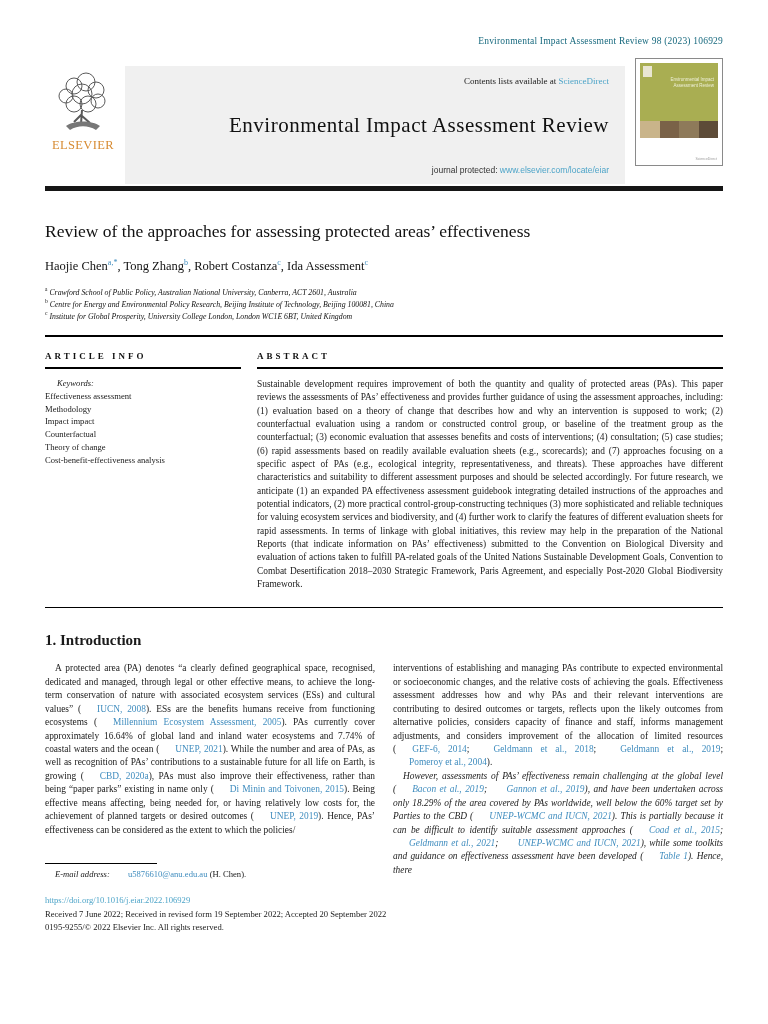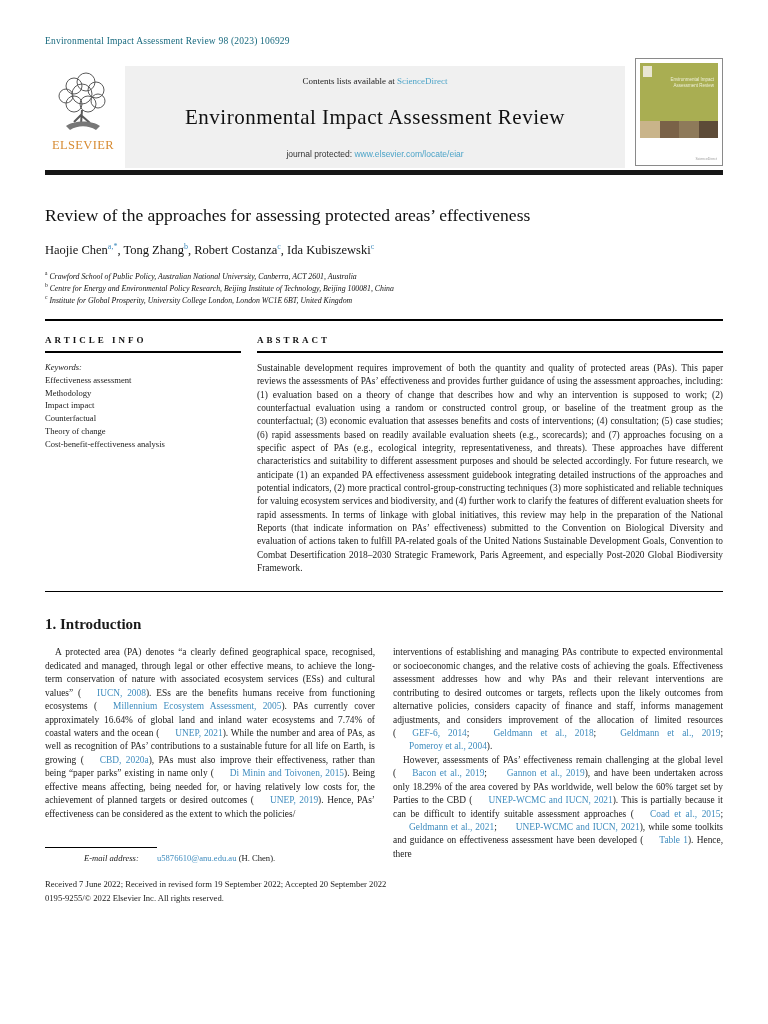--- a/index.html
+++ b/index.html
@@ -5,28 +5,28 @@
   * { margin:0; padding:0; box-sizing:border-box; }
   html,body { background:#ffffff; }
   body {
     width:768px; height:1024px; margin:0 auto; position:relative;
     font-family:"Liberation Serif", serif; color:#1a1a1a;
     -webkit-font-smoothing:antialiased; overflow:hidden;
   }
   .page { padding:0 45px; }
 
   
-  .running-head { margin-top:36px; text-align:left; font-size:9.5px; letter-spacing:.2px; color:#17697e; }
+  .running-head { margin-top:36px; text-align:right; font-size:9.5px; letter-spacing:.2px; color:#17697e; }
 
   
   .masthead { margin-top:20px; display:flex; align-items:stretch; }
   .elsevier-block { width:76px; display:flex; flex-direction:column; align-items:center; justify-content:flex-start; padding-top:4px; }
   .elsevier-block svg { display:block; }
   .elsevier-name { font-family:"Liberation Serif", serif; color:#d78b32; font-size:12.5px; letter-spacing:.4px; margin-top:2px; }
-  .mast-box { flex:1; background:#f0f0f0; margin-left:4px; padding:10px 16px 9px; text-align:center; display:flex; flex-direction:column; justify-content:space-between; height:102px; }
+  .mast-box { flex:1; background:#f0f0f0; margin-left:4px; padding:10px 16px 9px; text-align:center; display:flex; flex-direction:column; justify-content:space-between; height:118px;align-items:flex-end; }
   .contents-line { font-size:9px; color:#222; }
   .contents-line .lnk { color:#4da4c8; }
   .journal-title { font-size:21px; letter-spacing:.5px; color:#111; }
   .homepage-line { font-family:"Liberation Sans", sans-serif; font-size:8.5px; color:#333; }
   .homepage-line .lnk { color:#4da4c8; }
   .cover-thumb { width:88px; height:108px; margin-left:10px; margin-top:-8px; border:1px solid #8a8a8a; background:#fff; padding:4px 4px 3px; display:flex; flex-direction:column; position:relative; }
   .cover-green { background:#a9ae52; flex:0 0 58px; position:relative; padding:3px; }
   .cover-minilogo { position:absolute; top:3px; left:3px; width:9px; height:11px; background:#e9e6d2; font-size:3px; }
   .cover-title { position:absolute; top:14px; right:4px; width:46px; text-align:right; font-size:4.5px; line-height:1.25; color:#eef0d8; font-family:"Liberation Sans", sans-serif; }
   .cover-photos { flex:0 0 17px; display:flex; }
@@ -50,31 +50,31 @@
   .rule-thin { height:1px; background:#000; }
 
   
   .info-abs { display:flex; padding-top:14px; padding-bottom:16px; }
   .info-col { width:212px; flex:0 0 212px; }
   .abs-col { flex:1; }
   .sec-head { font-size:9px; font-weight:700; letter-spacing:3px; color:#111; }
   .head-rule { margin-top:6px; height:1.5px; background:#000; }
   .info-col .head-rule { width:196px; }
   .keywords { margin-top:8px; font-size:8.6px; line-height:1.5; }
-  .kw-label { font-style:italic; }
+  .kw-label { font-style:italic;margin-left:12px; }
   .abs-text { margin-top:9px; font-size:9.4px; line-height:1.42; text-align:justify; }
 
   
   .intro-head { margin-top:24px; font-size:15px; font-weight:700; }
   .columns { margin-top:13px; display:flex; gap:18px; }
   .col { width:330px; flex:0 0 330px; font-size:9.4px; line-height:1.43; text-align:justify; }
   .col p.indent { text-indent:10px; }
-  .col p + p { margin-top:0; }
+  .col p + p { margin-top:0;font-style:italic; }
   .cite { color:#3f8cbe;padding-left:16px; }
-  .it { font-style:italic;margin-left:29px; }
+  .it { font-style:italic; }
 
   
   .footnote { margin-top:26px; }
   .fn-rule { width:112px; height:1px; background:#000; margin-bottom:4px; }
   .fn-line { font-size:8.6px; line-height:1.45; }
   .fn-line.email { padding-left:10px; }
   .fn-star { padding-left:4px; }
 
   
   .footer { margin-top:14px; font-size:8.6px; line-height:1.55; }
@@ -134,21 +134,21 @@
         <div class="cover-foot">ScienceDirect</div>
       </div>
     </div>
   </div>
 
   <div class="black-bar"></div>
 
   <h1 class="paper-title" style="font-weight:400;">Review of the approaches for assessing protected areas’ effectiveness</h1>
 
   <div class="authors">
-    <span class="author"><span>Haojie Chen</span><sup>a,*</sup></span><span class="author"><span>Tong Zhang</span><sup>b</sup></span><span class="author"><span>Robert Costanza</span><sup>c</sup></span><span class="author"><span>Ida Kubiszewski</span><sup>c</sup></span>
+    <span class="author"><span>Haojie Chen</span><sup>a,*</sup></span><span class="author"><span>Tong Zhang</span><sup>b</sup></span><span class="author"><span>Robert Costanza</span><sup>c</sup></span><span class="author"><span>Ida Assessment</span><sup>c</sup></span>
   </div>
 
   <div class="affils">
     <div class="affil"><sup>a</sup> <span>Crawford School of Public Policy, Australian National University, Canberra, ACT 2601, Australia</span></div>
     <div class="affil"><sup>b</sup> <span>Centre for Energy and Environmental Policy Research, Beijing Institute of Technology, Beijing 100081, China</span></div>
     <div class="affil"><sup>c</sup> <span>Institute for Global Prosperity, University College London, London WC1E 6BT, United Kingdom</span></div>
   </div>
 
   <div class="rule-thick"></div>
 
@@ -185,17 +185,18 @@
         <div class="fn-line email"><span class="it">E-mail address: </span><span class="cite">u5876610@anu.edu.au</span><span> (H. Chen).</span></div>
       </div>
     </div>
     <div class="col">
       <p><span>interventions of establishing and managing PAs contribute to expected environmental or socioeconomic changes, and the relative costs of achieving the goals. Effectiveness assessment addresses how and why PAs and their relevant interventions are contributing to desired outcomes or targets, reflects upon the likely outcomes from alternative policies, considers capacity of finance and staff, informs management adjustments, and considers improvement of the allocation of limited resources (</span><span class="cite">GEF-6, 2014</span><span>; </span><span class="cite">Geldmann et al., 2018</span><span>; </span><span class="cite">Geldmann et al., 2019</span><span>; </span><span class="cite">Pomeroy et al., 2004</span><span>).</span></p>
       <p class="indent"><span>However, assessments of PAs’ effectiveness remain challenging at the global level (</span><span class="cite">Bacon et al., 2019</span><span>; </span><span class="cite">Gannon et al., 2019</span><span>), and have been undertaken across only 18.29% of the area covered by PAs worldwide, well below the 60% target set by Parties to the CBD (</span><span class="cite">UNEP-WCMC and IUCN, 2021</span><span>). This is partially because it can be difficult to identify suitable assessment approaches (</span><span class="cite">Coad et al., 2015</span><span>; </span><span class="cite">Geldmann et al., 2021</span><span>; </span><span class="cite">UNEP-WCMC and IUCN, 2021</span><span>), while some toolkits and guidance on effectiveness assessment have been developed (</span><span class="cite">Table 1</span><span>). Hence, there</span></p>
     </div>
   </div>
 
   <div class="footer">
+    <div class="doi">https://doi.org/10.1016/j.eiar.2022.106929</div>
     <div>Received 7 June 2022; Received in revised form 19 September 2022; Accepted 20 September 2022</div>
     <div>0195-9255/© 2022 Elsevier Inc. All rights reserved.</div>
   </div>
 
 </div>
 
 </body></html>

